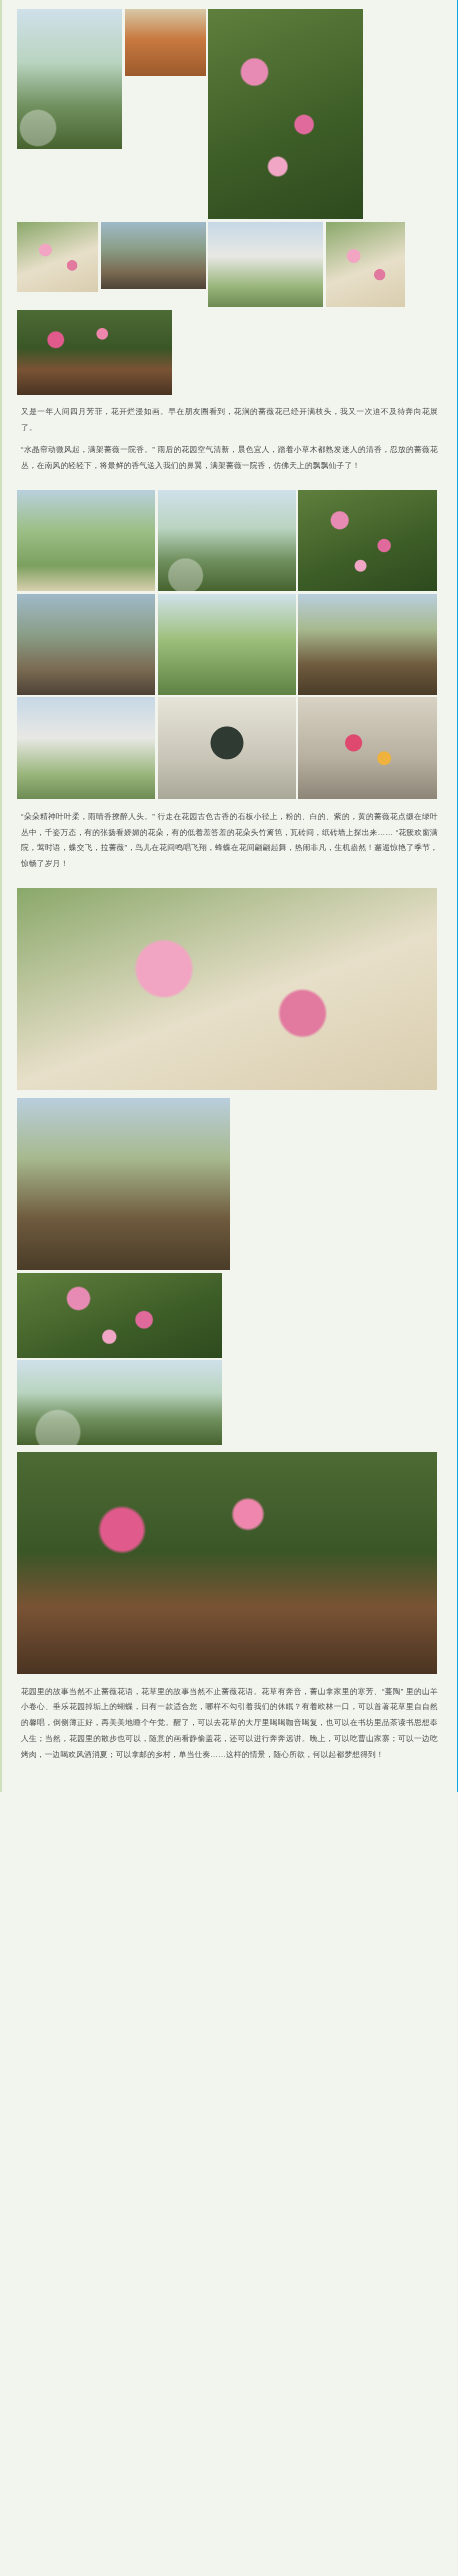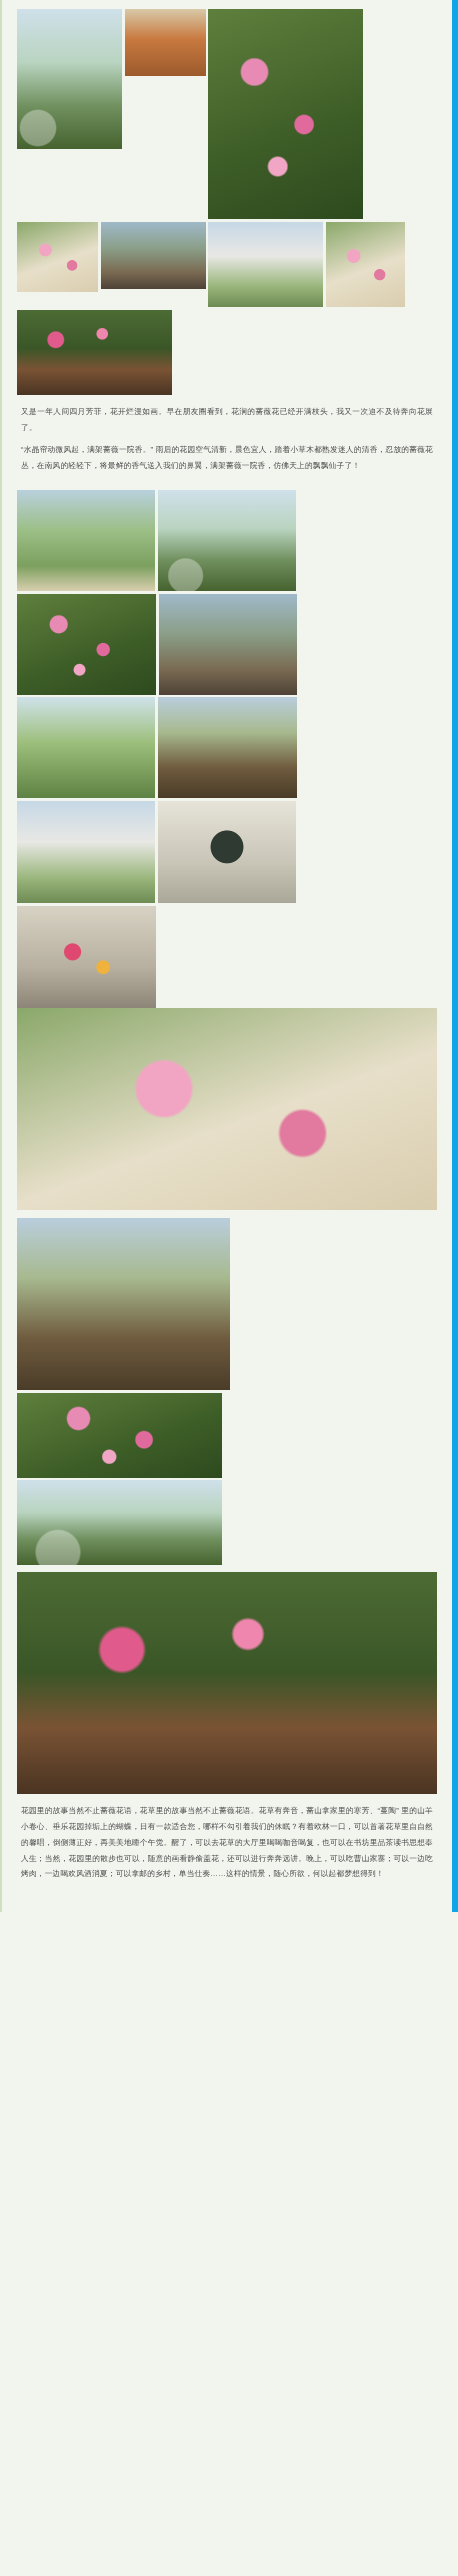--- a/index.html
+++ b/index.html
@@ -8,21 +8,21 @@
     background:#f2f4ee;
     font-family:"Liberation Sans", sans-serif;
     color:#3a3a3a;
   }
   .page{
     width:458px;
     box-sizing:border-box;
     padding:9.4px 15px 13.5px 15px;
     background:#f2f4ee;
     border-left:2px solid #cfe0bd;
-    border-right:6px solid #0ea5e9;
+    border-right:1px solid #0ea5e9;
   }
   .grid{display:flex;flex-wrap:wrap;}
   .cell{box-sizing:border-box;overflow:hidden;position:relative;}
   .ph{width:100%;height:100%;display:block;position:relative;}
   
   .garden{background:
       radial-gradient(circle at 20% 85%, rgba(255,255,255,.35) 0 12%, transparent 13%),
       linear-gradient(180deg,#cfe0ea 0%,#b9d4c0 38%,#6f8f5d 70%,#46632f 100%);}
   .roses{background:
       radial-gradient(circle at 30% 30%, #e88bb4 0 7%, transparent 8%),
@@ -129,20 +129,23 @@
       <span class="ph house"></span>
     </div>
     <div class="cell" style="width:138px;height:102px;">
       <span class="ph hat"></span>
     </div>
     <div class="cell" style="width:139px;height:102px;">
       <span class="ph pots"></span>
     </div>
   </div>
 
+  <div class="caption-block">
+    <p class="indent">“朵朵精神叶叶柔，雨晴香撩醉人头。” 行走在花园古色古香的石板小径上，粉的、白的、紫的，黄的蔷薇花点缀在绿叶丛中，千姿万态，有的张扬看娇媚的花朵，有的低着羞答羞的花朵头竹篱笆，瓦砖间，纸砖墙上探出来…… “花簇欢窗满院，莺时语，蝶交飞，拉蔷薇”，鸟儿在花间鸣唱飞翔，蜂蝶在花间翩翩起舞，热闹非凡，生机盎然！邂逅惊艳了季节，惊畅了岁月！</p>
+  </div>
 
   <div class="grid" style="gap:2.7px;">
     <div class="cell" style="width:420px;height:202px;">
       <span class="ph pinkwall"></span>
     </div>
     <div class="row-gap"></div>
     <div class="cell" style="width:213px;height:172px;">
       <span class="ph arbor"></span>
     </div>
     <div style="width:2.7px;height:0.7px;"></div>

